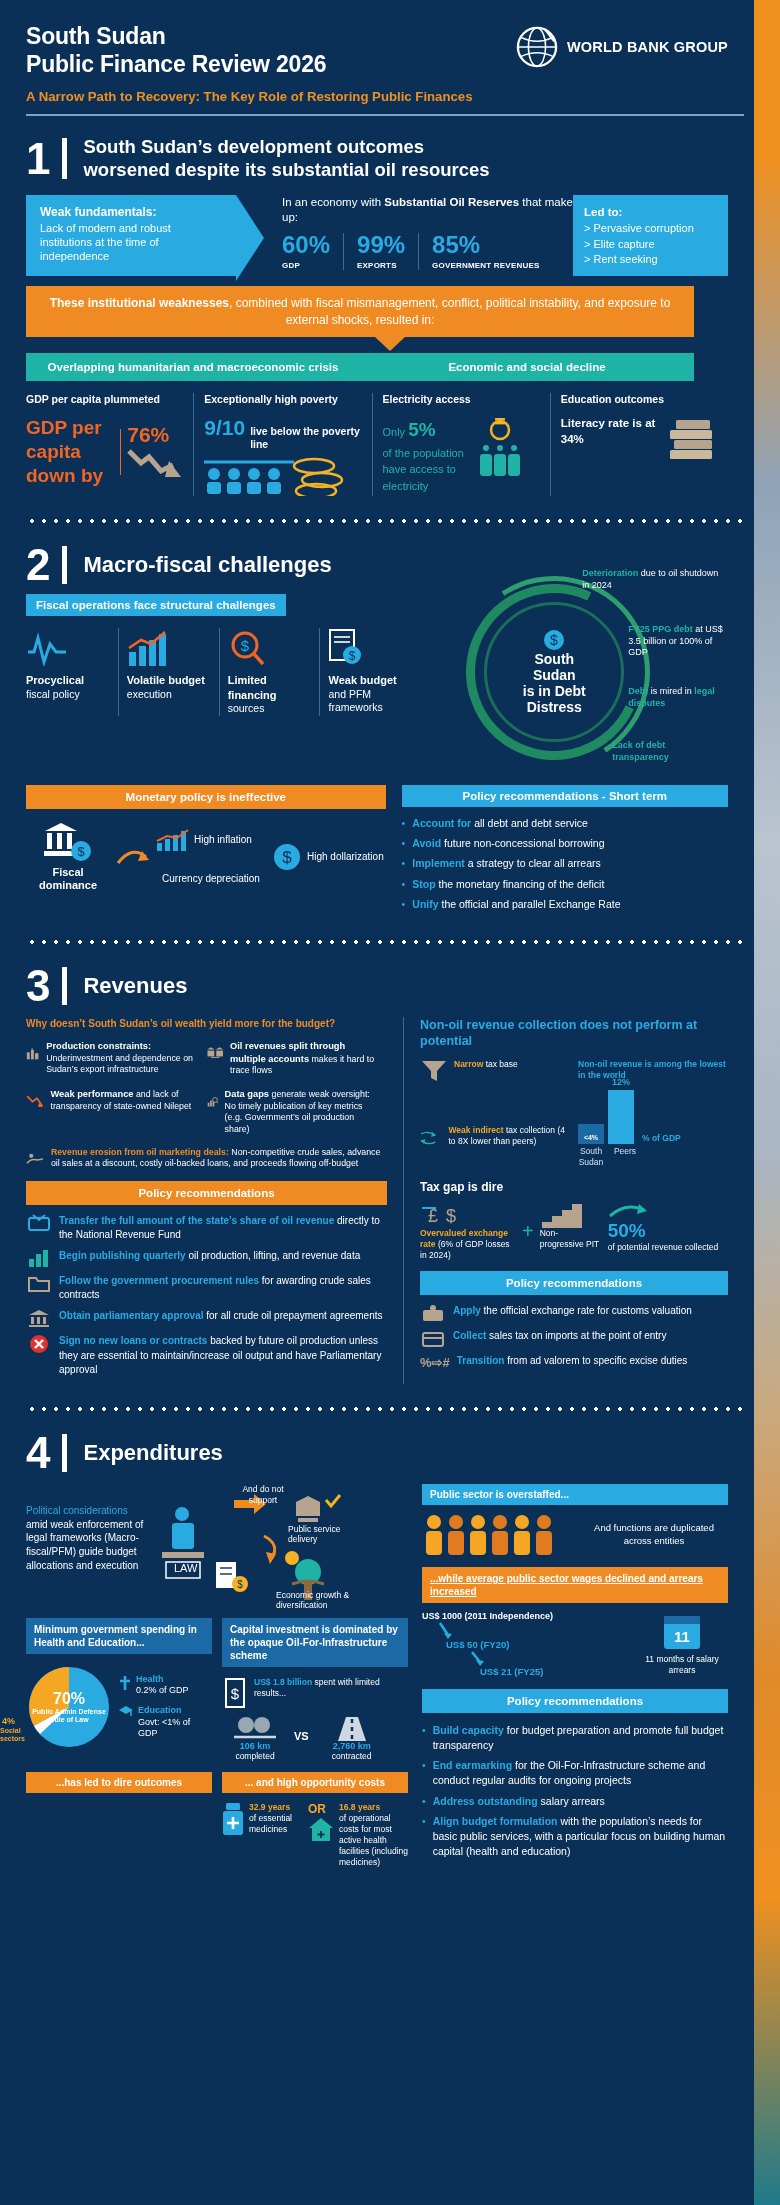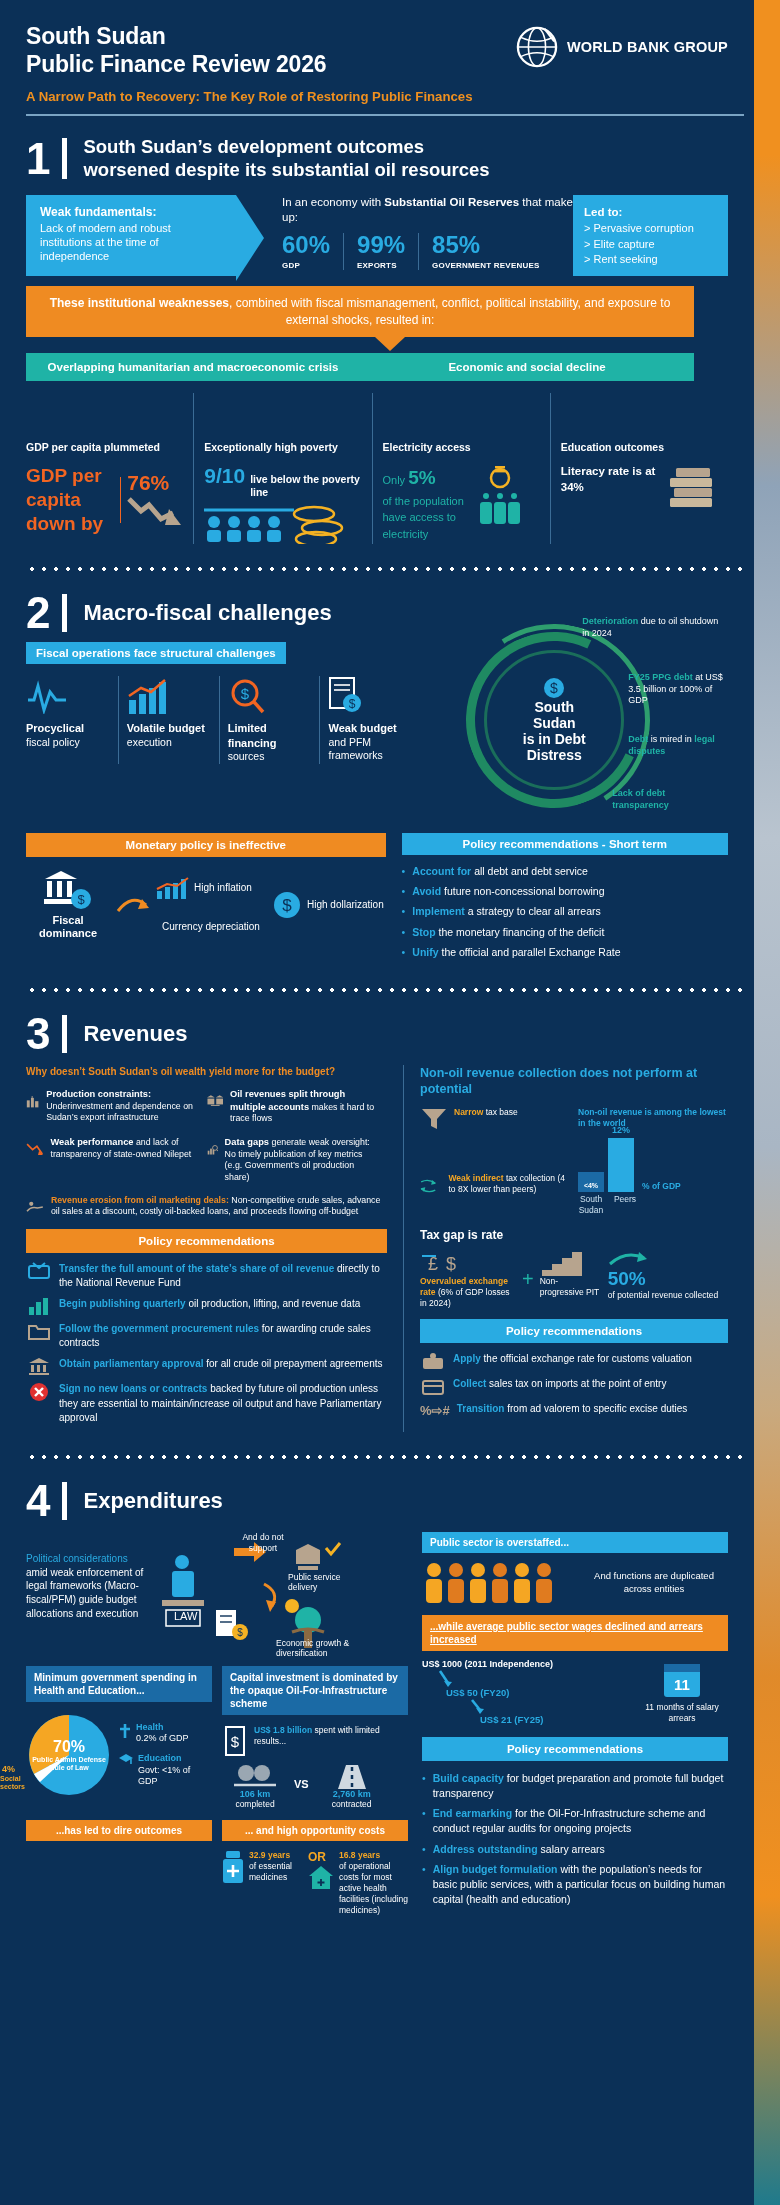--- a/index.html
+++ b/index.html
@@ -58,21 +58,21 @@
   .arrow-down { width:0;height:0;margin:0 auto;border-left:15px solid transparent;
      border-right:15px solid transparent;border-top:14px solid #ef8b22; }
   .teal-bar { margin:2px 26px 0 26px; width:668px; background:#1fb3a6; display:flex;
      padding:7px 0; }
   .teal-bar .t1 { flex:1; text-align:center; font-size:11.5px; font-weight:bold; line-height:1.25; }
   .teal-bar .t2 { flex:1; text-align:center; font-size:11.5px; font-weight:bold; align-self:center; }
 
   .quad { display:flex; margin-top:12px; }
   .quad .cell { flex:1; padding:0 10px; border-left:1.5px solid #3b6c96; }
   .quad .cell:first-child { border-left:none; padding-left:26px; }
-  .cell-h { font-size:10.5px; font-weight:bold; margin-bottom:11px;margin-top:48px; }
+  .cell-h { font-size:10.5px; font-weight:bold; margin-bottom:11px; }
 
   .gdp-wrap { display:flex; align-items:center; gap:6px; }
   .gdp-label { color:#f26522; font-size:19px; font-weight:bold; line-height:1.26; }
   .gdp-sep { width:4px; height:46px; background:#f26522; }
   .gdp-pct { color:#f26522; font-size:21px; font-weight:bold; }
 
   .p910 { color:#29abe2; font-size:21px; font-weight:bold; }
   .p910-t { font-size:10.5px; font-weight:bold; line-height:1.2; }
   .only5 { font-size:11px; color:#1fb3a6; line-height:1.5; }
   .only5 .big { font-size:19px; font-weight:bold; }
@@ -615,21 +615,21 @@
               </div>
               <div class="tiny" style="color:#29abe2;font-weight:bold;">% of GDP</div>
             </div>
             <div style="display:flex;gap:8px;margin-top:2px;">
               <div class="tiny" style="width:26px;text-align:center;color:#cfe4f2;">South Sudan</div>
               <div class="tiny" style="width:26px;text-align:center;color:#cfe4f2;">Peers</div>
             </div>
           </div>
         </div>
 
-        <div style="color:#fff;font-size:12px;font-weight:bold;margin-top:12px;">Tax gap is rate</div>
+        <div style="color:#fff;font-size:12px;font-weight:bold;margin-top:12px;">Tax gap is dire</div>
         <div style="display:flex;gap:6px;margin-top:8px;align-items:flex-start;">
           <div style="width:96px;">
             <svg width="46" height="26" viewBox="0 0 46 26">
               <text x="8" y="20" font-size="18" fill="#b7a48e" font-family="Liberation Sans">£</text>
               <text x="26" y="20" font-size="18" fill="#b7a48e" font-family="Liberation Sans">$</text>
               <path d="M2 6 L16 6" stroke="#29abe2" stroke-width="2"></path>
             </svg>
             <div class="tiny"><b class="orangeb">Overvalued exchange rate</b><span> (6% of GDP losses in 2024)</span></div>
           </div>
           <div style="font-size:20px;color:#1fb3a6;align-self:center;">+</div>

